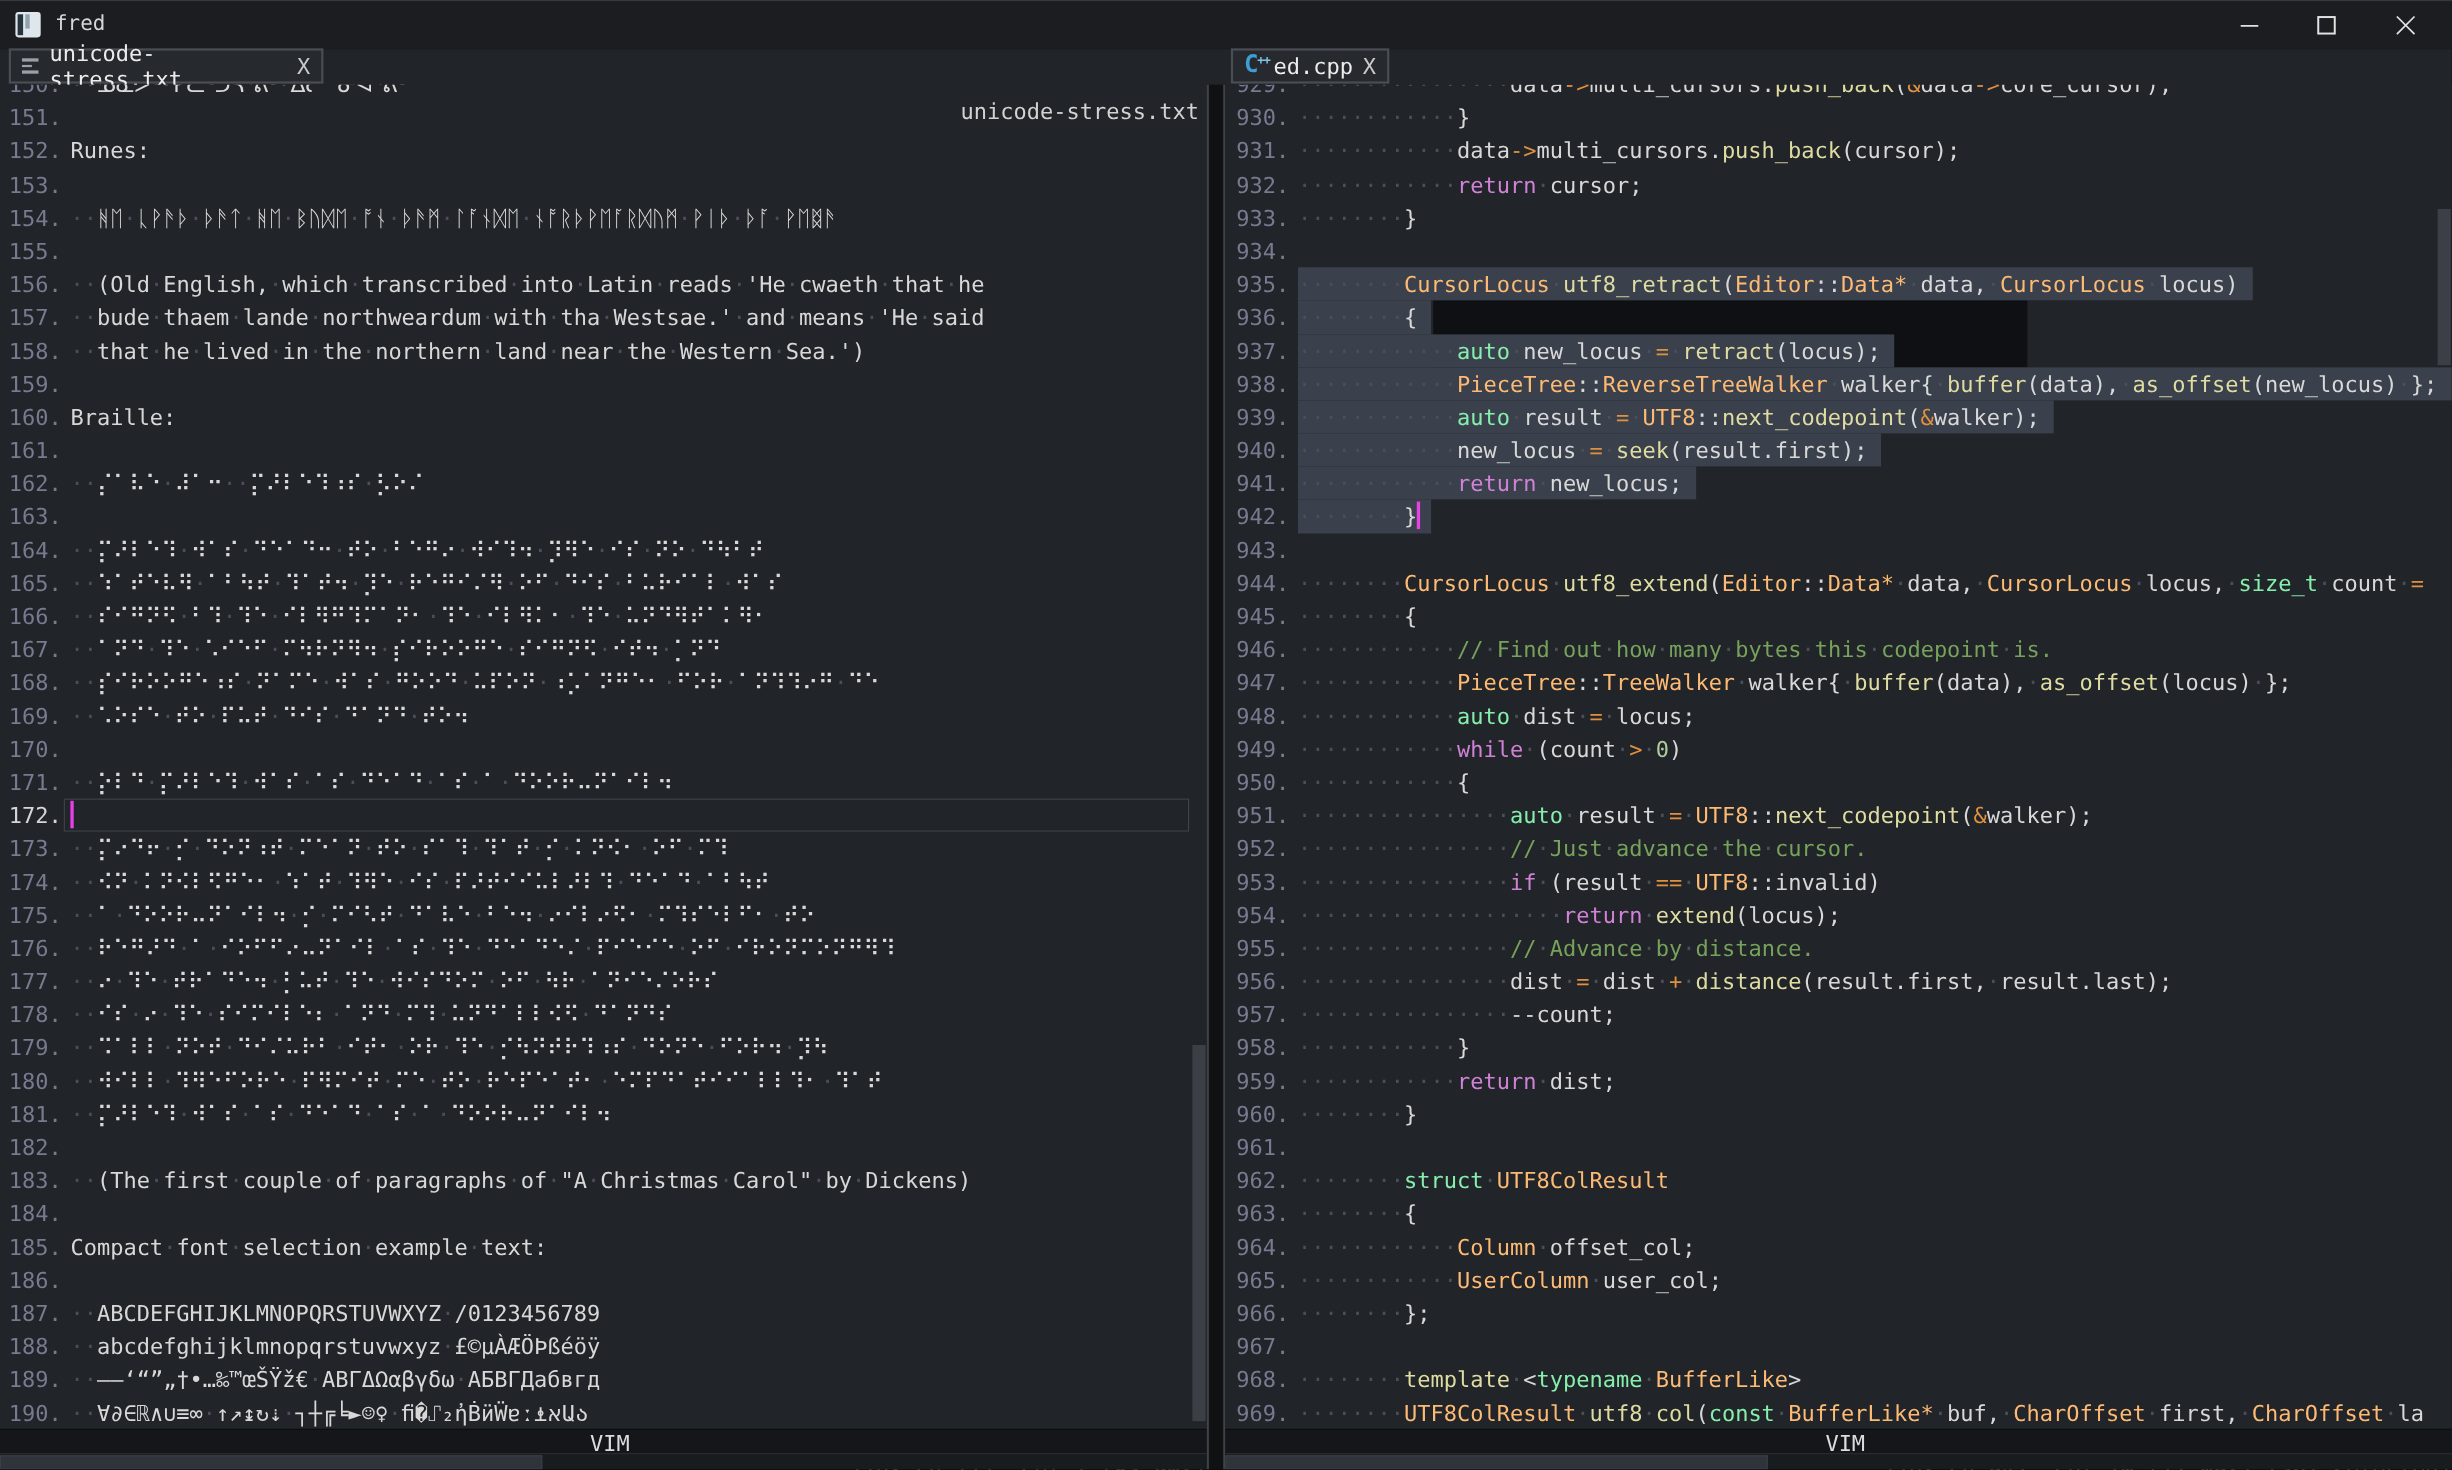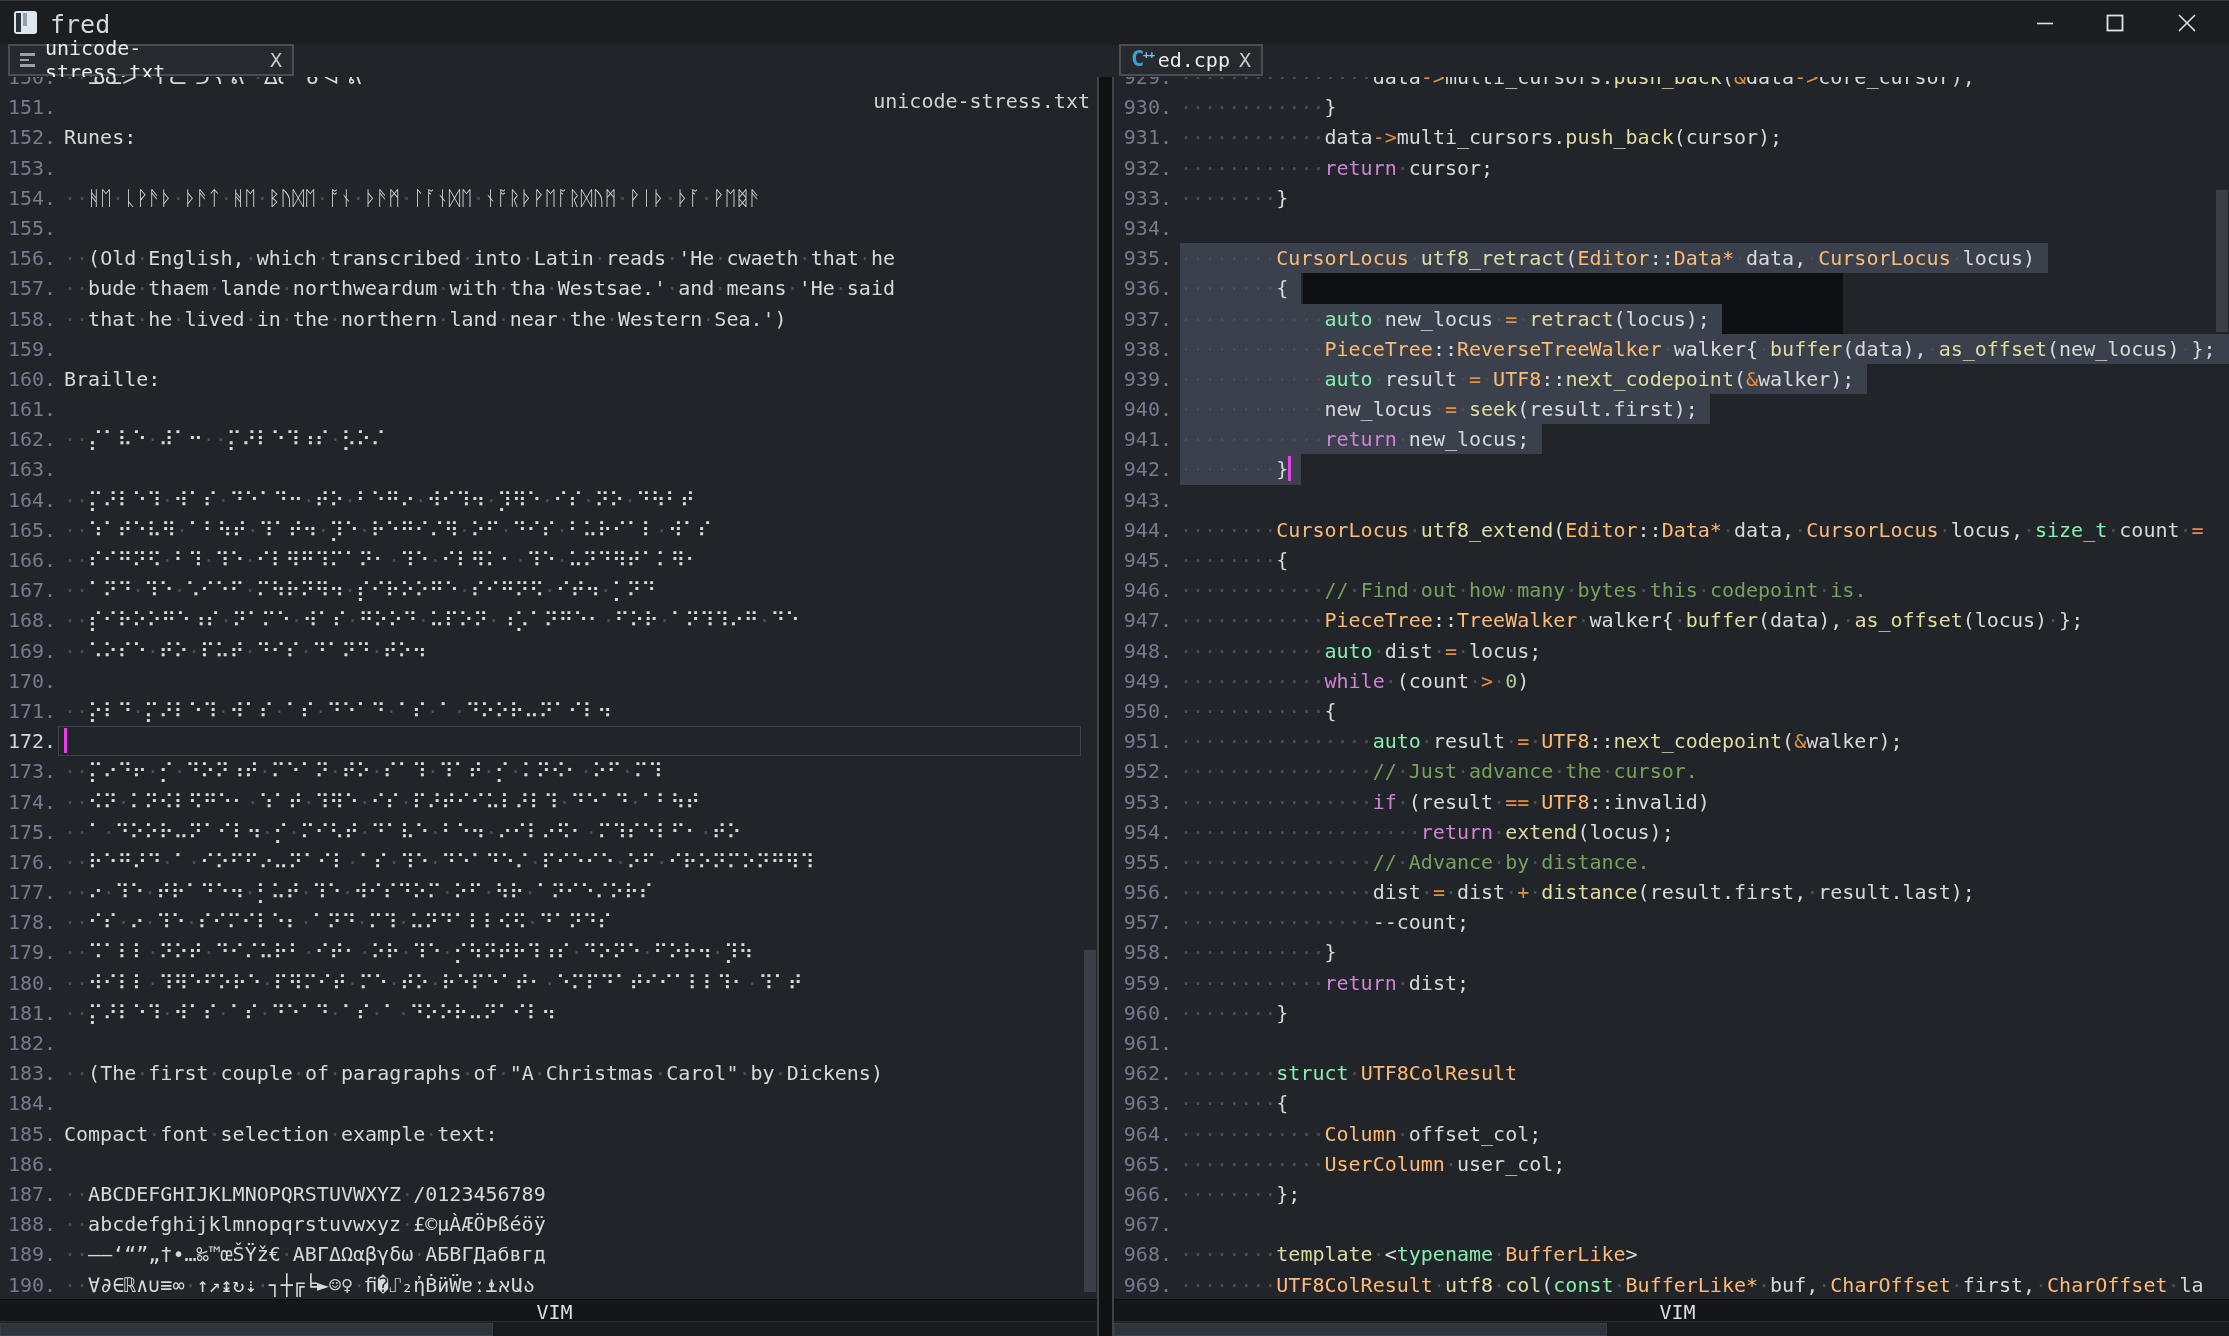--- a/index.html
+++ b/index.html
@@ -3,21 +3,21 @@
 <meta charset="utf-8">
 <style>
   html,body{margin:0;padding:0;background:#000;}
   #win{position:relative;width:2229px;height:1336px;background:#212428;overflow:hidden;
        font-family:"DejaVu Sans Mono","DejaVu Sans",monospace;color:#d8d8d8;}
   
   #titlebar{position:absolute;left:0;top:0;width:2229px;height:44px;background:#1b1d20;border-top:1px solid #36393d;}
   #appicon{position:absolute;left:14px;top:10px;width:23px;height:23px;background:#dfe7ec;border-radius:3px;overflow:hidden;}
   #appicon .s1{position:absolute;left:2px;top:2px;width:5px;height:19px;background:#273540;}
   #appicon .s2{position:absolute;left:9px;top:2px;width:4px;height:13px;background:#8fa3ae;}
-  #apptitle{position:absolute;left:50px;top:9px;font-size:25px;color:#d6d6d6;}
+  #apptitle{position:absolute;left:50px;top:9px;font-size:19px;color:#d6d6d6;}
   .winbtn{position:absolute;top:6px;width:46px;height:32px;display:flex;align-items:center;justify-content:center;}
   #btn-min{left:2022px;} #btn-max{left:2092px;} #btn-close{left:2164px;}
   
   .tab{position:absolute;top:44px;height:32px;background:#26292d;border:2px solid #4a4e54;box-sizing:border-box;
        display:flex;align-items:center;gap:9px;padding:0 10px;font-size:20px;color:#ececec;}
   #tab-left{left:8px;width:286px;}
   #tab-right{left:1119px;width:144px;}
   .tabclose{color:#c9c9c9;font-size:20px;}
   .txticon{display:inline-block;width:16px;}
   .txticon div{height:2.5px;background:#98a0a8;margin:3px 0;}

